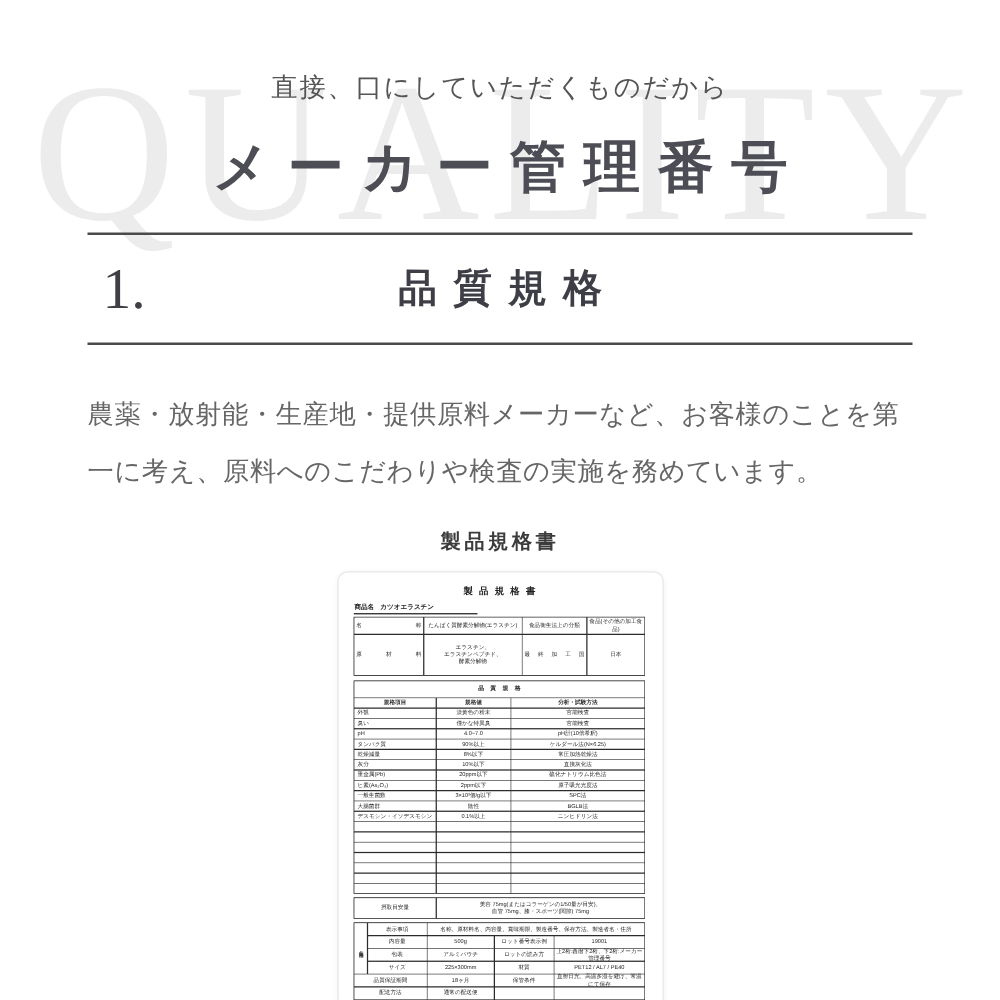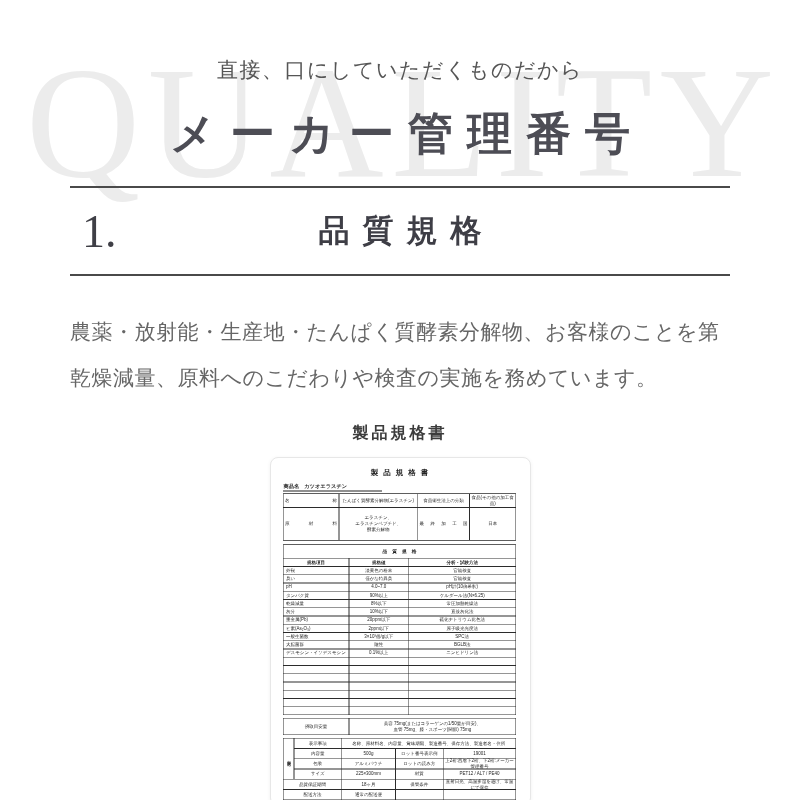--- a/index.html
+++ b/index.html
@@ -74,22 +74,22 @@
   <div class="content">
     <div class="subtitle">直接、口にしていただくものだから</div>
     <h1 class="main-title" style="margin-bottom:0;">メーカー管理番号</h1>
 
     <div class="section-band">
       <div class="section-number">1.</div>
       <div class="section-title">品質規格</div>
     </div>
 
     <div class="body-text">
-      <span>農薬・放射能・生産地・たんぱく質酵素分解物、お客様のことを第</span>
-      <span>乾燥減量、原料へのこだわりや検査の実施を務めています。</span>
+      <span>農薬・放射能・生産地・提供原料メーカーなど、お客様のことを第</span>
+      <span>一に考え、原料へのこだわりや検査の実施を務めています。</span>
     </div>
 
     <div class="doc-caption">製品規格書</div>
 
     <div class="doc-frame">
       <div class="doc-scale">
 
         <div class="doc-title">製品規格書</div>
 
         <div class="doc-product">

